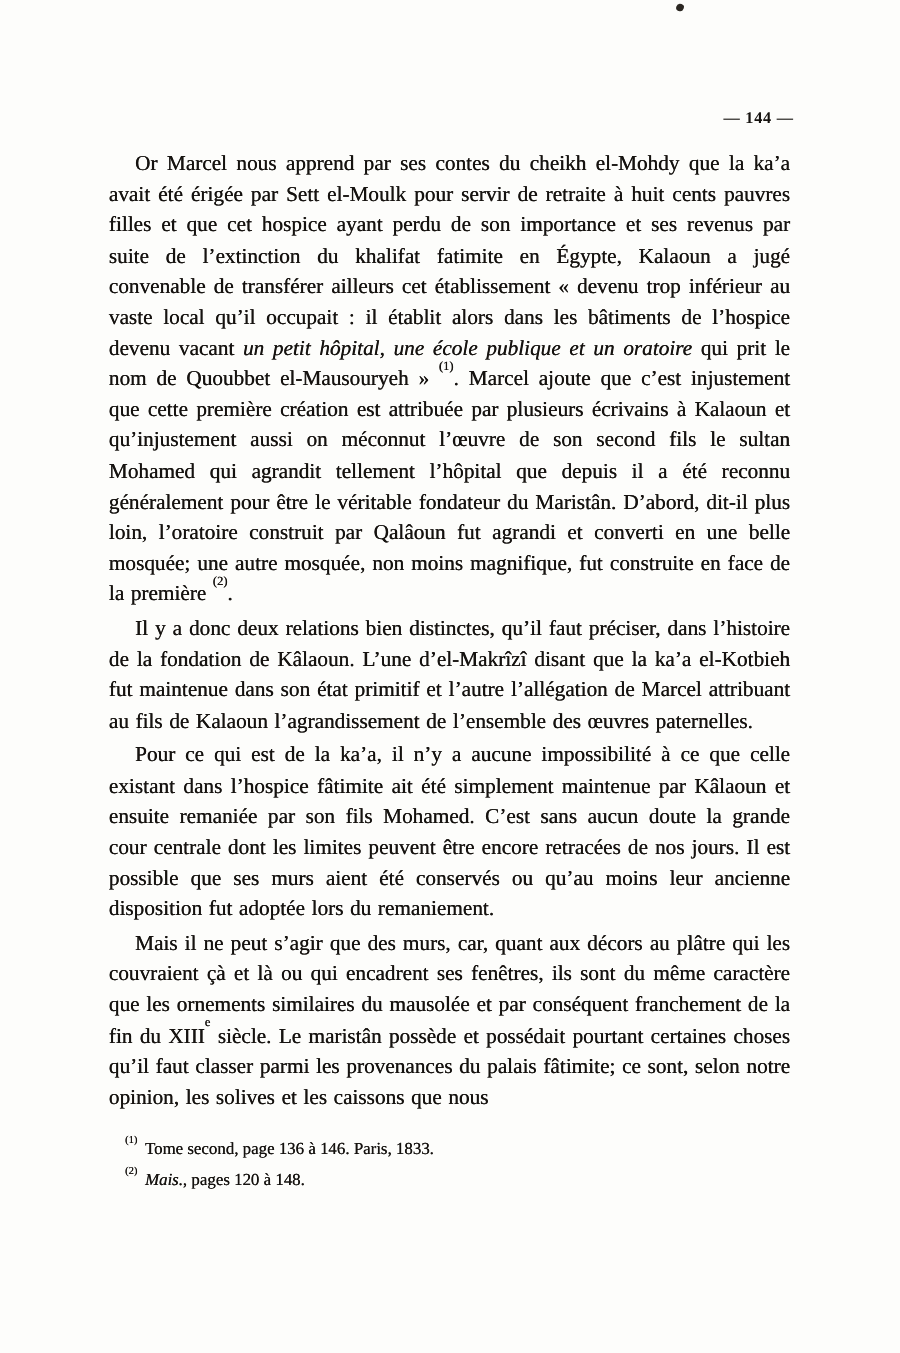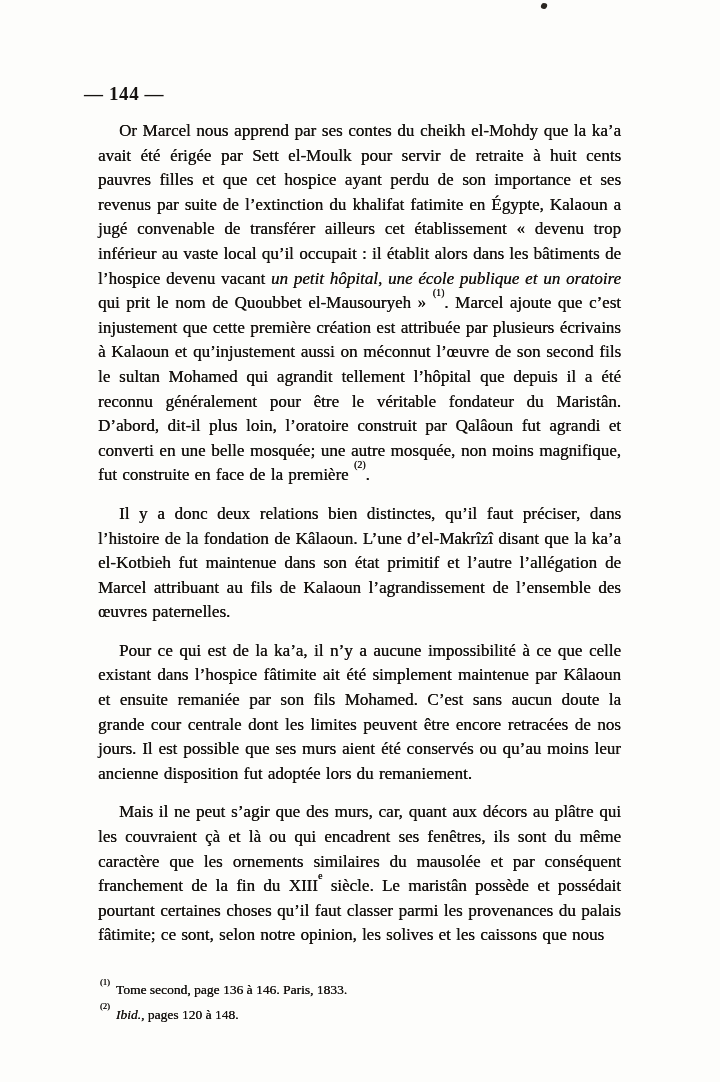--- a/index.html
+++ b/index.html
@@ -19,50 +19,50 @@
     position:absolute;left:541px;top:3px;
     width:6px;height:6px;
     background:#2b2722;
     border-radius:60% 45% 55% 50%;
     transform:rotate(20deg);
   }
   .text-block{
     position:absolute;left:84px;top:84px;width:551px;
   }
   .page-header{
-    text-align:left;
-    font-size:19px;
+    text-align:right;
+    font-size:13px;
     line-height:20px;
     font-weight:bold;
     letter-spacing:.6px;
     margin:0 0 15px 0;
   }
   .body-text p{
-    margin:14px;
+    margin:3px;
     text-align:justify;
     text-indent:21px;
     font-size:17px;
     line-height:24.6px;
     word-spacing:.06em;
     text-shadow:.25px 0 0 currentColor;
   }
   .it{font-style:italic;}
   sup.fn-ref{
     font-size:10px;
     line-height:0;
     position:relative;top:-6px;
     letter-spacing:0;
   }
   sup.ord{
     font-size:10px;
     line-height:0;
     position:relative;top:-6px;
   }
   .footnotes{
-    margin-top:30px;
+    margin-top:17px;
     font-size:13.5px;
     line-height:24.8px;
   }
   .footnotes p{
     margin:0;
     text-indent:16px;
     text-shadow:.2px 0 0 currentColor;
   }
   .footnotes sup{
     font-size:8.5px;
@@ -91,19 +91,19 @@
       <p><span>Pour ce qui est de la ka’a, il n’y a aucune impossibilité à ce que celle existant dans l’hospice fâtimite ait été simplement maintenue par Kâlaoun et ensuite remaniée par son fils Mohamed. C’est sans aucun doute la grande cour centrale dont les limites peuvent être encore retracées de nos jours. Il est possible que ses murs aient été conservés ou qu’au moins leur ancienne disposition fut adoptée lors du remaniement.</span></p>
 
       <p><span>Mais il ne peut s’agir que des murs, car, quant aux décors au plâtre qui les couvraient çà et là ou qui encadrent ses fenêtres, ils sont du même caractère que les ornements similaires du mausolée et par conséquent franchement de la fin du XIII</span><sup class="ord">e</sup><span> siècle. Le maristân possède et possédait pourtant certaines choses qu’il faut classer parmi les provenances du palais fâtimite; ce sont, selon notre opinion, les solives et les caissons que nous</span></p>
 
     </section>
 
     <footer class="footnotes">
 
       <p><sup>(1)</sup><span>Tome second, page 136 à 146. Paris, 1833.</span></p>
 
-      <p><sup>(2)</sup><span class="it">Ibid.</span><span>, pages 120 à 148.</span></p>
+      <p><sup>(2)</sup><span class="it">Mais.</span><span>, pages 120 à 148.</span></p>
 
     </footer>
 
   </div>
 
 </main>
 
 </body></html>

